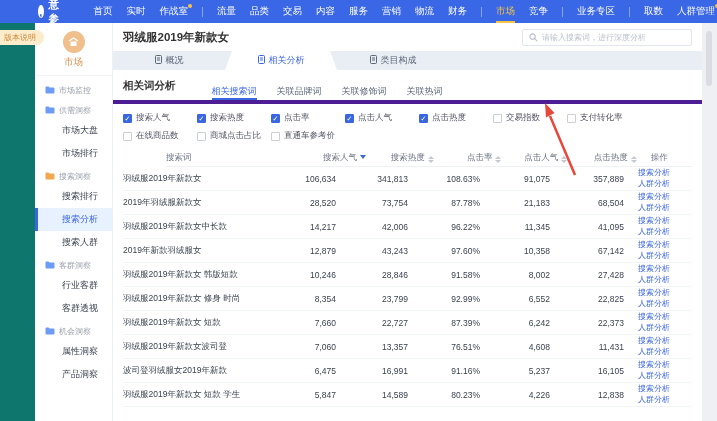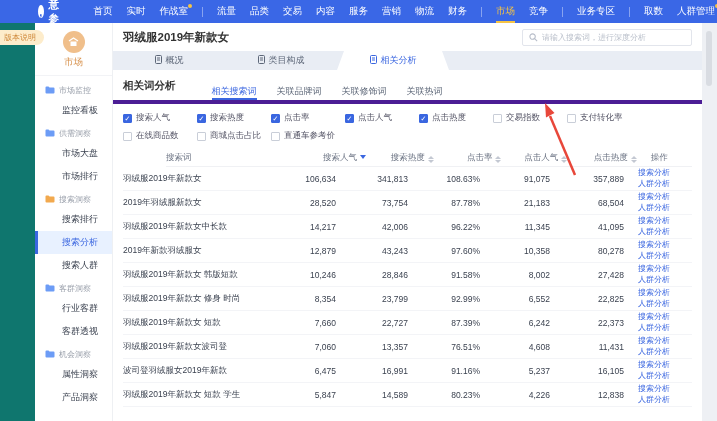--- a/index.html
+++ b/index.html
@@ -153,21 +153,20 @@
         </div>
         <div class="side-title">市场</div>
       </div>
       <div class="side-groups" id="side-groups">
           <div class="side-group">
             <span><svg width="10" height="8" viewBox="0 0 10 8">
                 <path d="M0.5 1.5 Q0.5 0.5 1.5 0.5 L3.5 0.5 L4.5 1.5 L8.5 1.5 Q9.5 1.5 9.5 2.5 L9.5 6.5 Q9.5 7.5 8.5 7.5 L1.5 7.5 Q0.5 7.5 0.5 6.5 Z" fill="#6c9cf6"></path>
               </svg></span>
             <span>市场监控</span>
           </div>
-          <div class="side-item">监控看板</div>
           <div class="side-group">
             <span><svg width="10" height="8" viewBox="0 0 10 8">
                 <path d="M0.5 1.5 Q0.5 0.5 1.5 0.5 L3.5 0.5 L4.5 1.5 L8.5 1.5 Q9.5 1.5 9.5 2.5 L9.5 6.5 Q9.5 7.5 8.5 7.5 L1.5 7.5 Q0.5 7.5 0.5 6.5 Z" fill="#6c9cf6"></path>
               </svg></span>
             <span>供需洞察</span>
           </div>
           <div class="side-item">市场大盘</div>
           <div class="side-item">市场排行</div>
           <div class="side-group">
             <span><svg width="10" height="8" viewBox="0 0 10 8">
@@ -211,35 +210,35 @@
 
       <div class="m-tabs" id="main-tabs">
           <div class="m-tab">
             <span><svg width="7" height="9" viewBox="0 0 7 9">
                 <rect x="0.5" y="0.5" width="6" height="8" rx="1" fill="none" stroke="currentColor"></rect>
                 <line x1="2" y1="3" x2="5" y2="3" stroke="currentColor"></line>
                 <line x1="2" y1="5" x2="5" y2="5" stroke="currentColor"></line>
               </svg></span>
             <span>概况</span>
           </div>
+          <div class="m-tab active">
+            <span><svg width="7" height="9" viewBox="0 0 7 9">
+                <rect x="0.5" y="0.5" width="6" height="8" rx="1" fill="none" stroke="currentColor"></rect>
+                <line x1="2" y1="3" x2="5" y2="3" stroke="currentColor"></line>
+                <line x1="2" y1="5" x2="5" y2="5" stroke="currentColor"></line>
+              </svg></span>
+            <span>相关分析</span>
+          </div>
           <div class="m-tab">
             <span><svg width="7" height="9" viewBox="0 0 7 9">
                 <rect x="0.5" y="0.5" width="6" height="8" rx="1" fill="none" stroke="currentColor"></rect>
                 <line x1="2" y1="3" x2="5" y2="3" stroke="currentColor"></line>
                 <line x1="2" y1="5" x2="5" y2="5" stroke="currentColor"></line>
               </svg></span>
             <span>类目构成</span>
-          </div>
-          <div class="m-tab active">
-            <span><svg width="7" height="9" viewBox="0 0 7 9">
-                <rect x="0.5" y="0.5" width="6" height="8" rx="1" fill="none" stroke="currentColor"></rect>
-                <line x1="2" y1="3" x2="5" y2="3" stroke="currentColor"></line>
-                <line x1="2" y1="5" x2="5" y2="5" stroke="currentColor"></line>
-              </svg></span>
-            <span>相关分析</span>
           </div>
         </div>
 
 
       <div class="m-section">
         <div class="section-title">相关词分析</div>
         <div class="section-tabs" id="section-tabs">
             <span class="s-tab active">相关搜索词</span>
             <span class="s-tab">关联品牌词</span>
             <span class="s-tab">关联修饰词</span>
@@ -350,21 +349,21 @@
                 <a class="op-link">搜索分析</a>
                 <a class="op-link">人群分析</a>
               </div>
             </div>
             <div class="tr row">
               <div class="c0">2019年新款羽绒服女</div>
               <div class="c1">12,879</div>
               <div class="c2">43,243</div>
               <div class="c3">97.60%</div>
               <div class="c4">10,358</div>
-              <div class="c5">80,278</div>
+              <div class="c5">67,142</div>
               <div class="c6">
                 <a class="op-link">搜索分析</a>
                 <a class="op-link">人群分析</a>
               </div>
             </div>
             <div class="tr row">
               <div class="c0">羽绒服2019年新款女 韩版短款</div>
               <div class="c1">10,246</div>
               <div class="c2">28,846</div>
               <div class="c3">91.58%</div>

